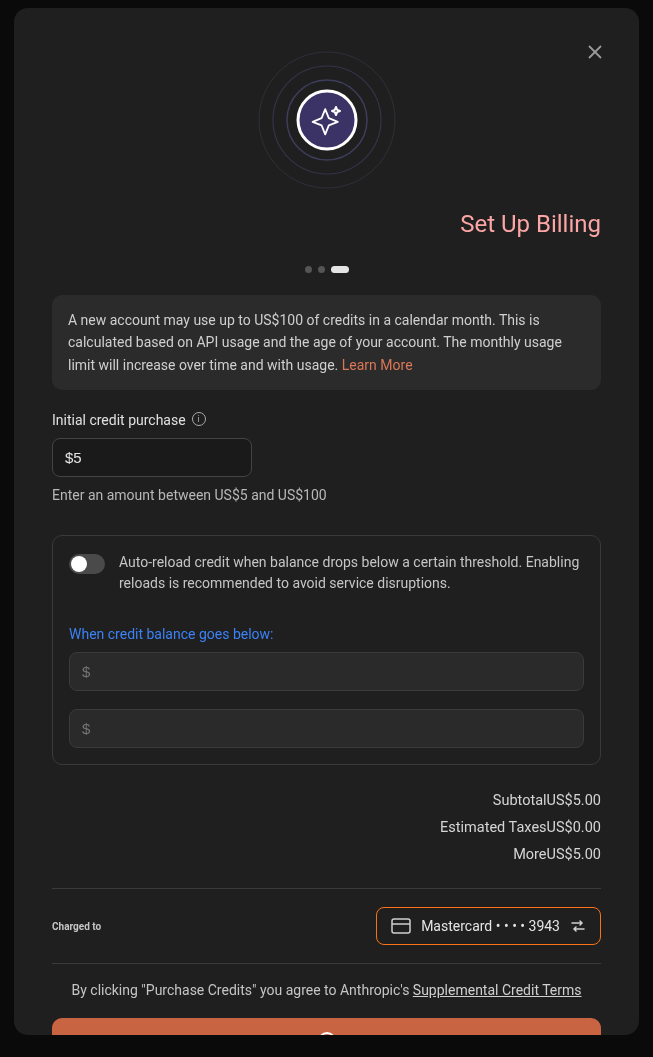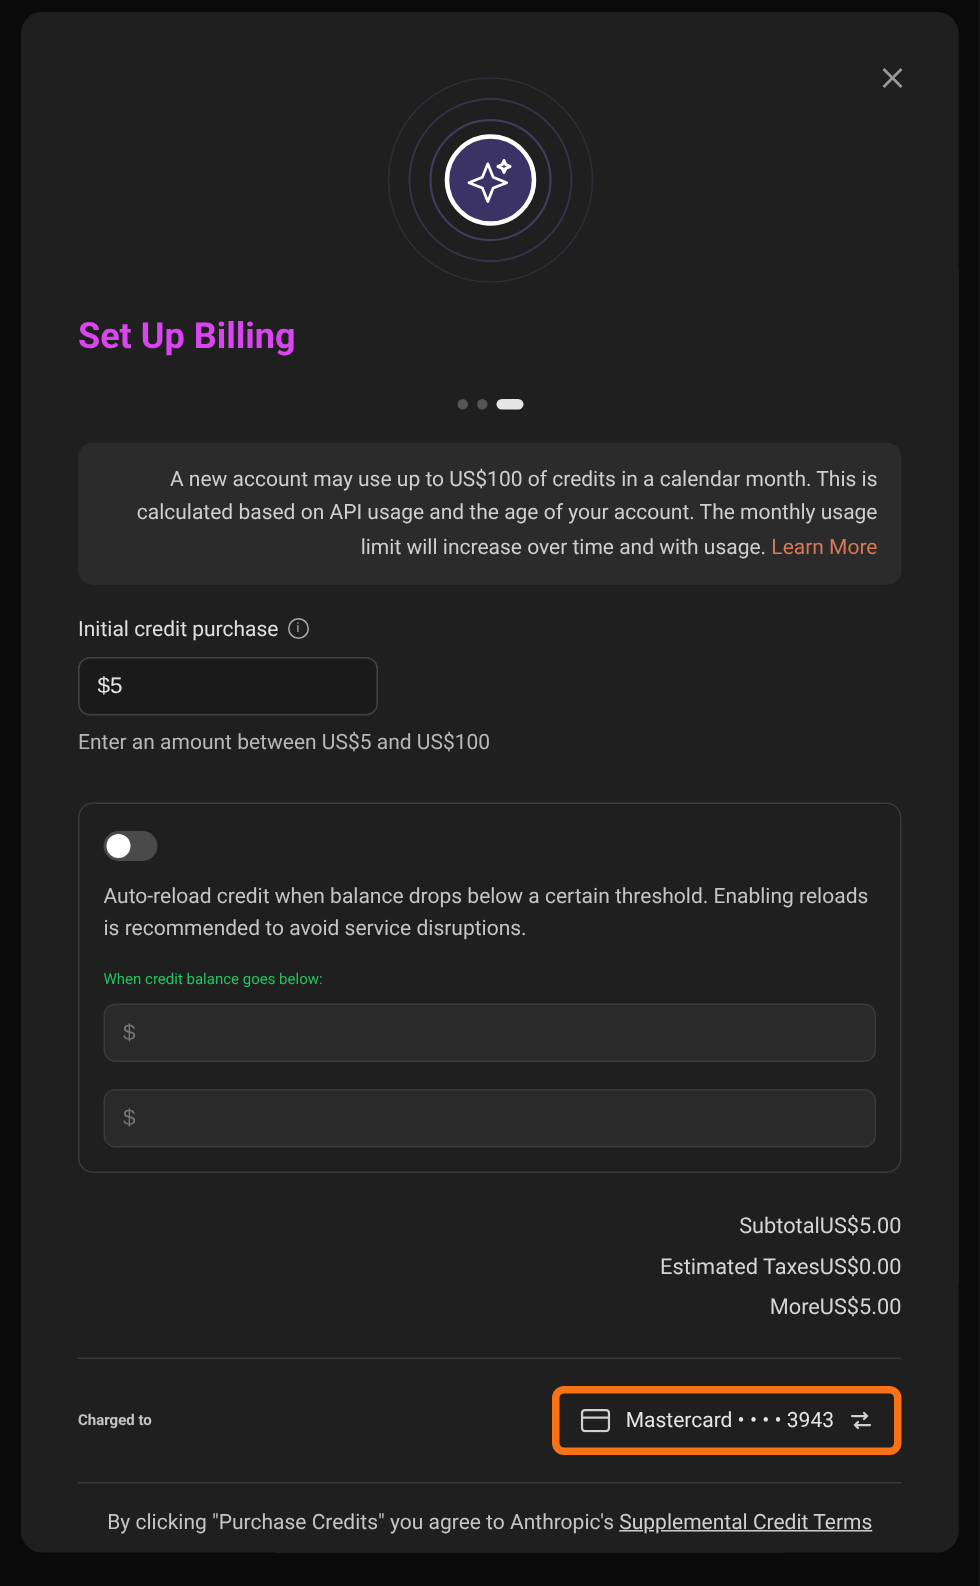--- a/index.html
+++ b/index.html
@@ -44,24 +44,24 @@
       align-items: center;
       justify-content: center;
     }
     .hero-icon {
       display: flex;
       justify-content: center;
       margin-top: 4px;
       margin-bottom: 20px;
     }
     .title {
-      text-align: left;
+      text-align: right;
       font-size: 24px;
-      font-weight: 700;
-      color: #d946ef;
+      font-weight: 400;
+      color: #fca5a5;
       margin-bottom: 28px;
     }
     .steps {
       display: flex;
       justify-content: center;
       gap: 6px;
       margin-bottom: 22px;
       align-items: center;
     }
     .step-dot {
@@ -77,21 +77,20 @@
       background: #e5e5e5;
     }
     .info-box {
       background: #2b2b2b;
       border-radius: 10px;
       padding: 14px 16px;
       font-size: 14px;
       line-height: 1.6;
       color: #cfcfcf;
       margin-bottom: 22px;
-      text-align: right;
     }
     .info-box a {
       color: #d97757;
       text-decoration: none;
       cursor: pointer;
     }
     .field-label {
       display: flex;
       gap: 6px;
       font-size: 14px;
@@ -127,22 +126,21 @@
     .reload-box {
       border: 1px solid #3a3a3a;
       border-radius: 10px;
       padding: 16px;
       margin-bottom: 22px;
     }
     .reload-top {
       display: flex;
       gap: 14px;
       align-items: flex-start;
-      margin-bottom: 18px;
-      flex-direction: column;
+      margin-bottom: 32px;
     }
     .toggle {
       width: 36px;
       height: 20px;
       background: #4a4a4a;
       border-radius: 10px;
       position: relative;
       flex-shrink: 0;
       cursor: pointer;
       margin-top: 2px;
@@ -155,22 +153,22 @@
       height: 16px;
       background: #fff;
       border-radius: 50%;
     }
     .reload-desc {
       font-size: 14px;
       line-height: 1.5;
       color: #c5c5c5;
     }
     .sub-label {
-      font-size: 10px;
-      color: #22c55e;
+      font-size: 14px;
+      color: #3b82f6;
       margin-bottom: 10px;
     }
     .dollar-input {
       background: #2a2a2a;
       border: 1px solid #3a3a3a;
       border-radius: 8px;
       padding: 10px 12px;
       color: #888;
       font-size: 15px;
       width: 100%;
@@ -199,21 +197,21 @@
     }
     .charged-label {
       font-size: 10px;
       color: #c5c5c5;
       font-weight: bold;
     }
     .card-chip {
       display: flex;
       align-items: center;
       gap: 10px;
-      border: 5px solid #f97316;
+      border: 1px solid #f97316;
       border-radius: 8px;
       padding: 10px 14px;
       font-size: 14px;
       color: #e5e5e5;
       cursor: pointer;
     }
     .terms {
       text-align: center;
       font-size: 14px;
       color: #c5c5c5;

